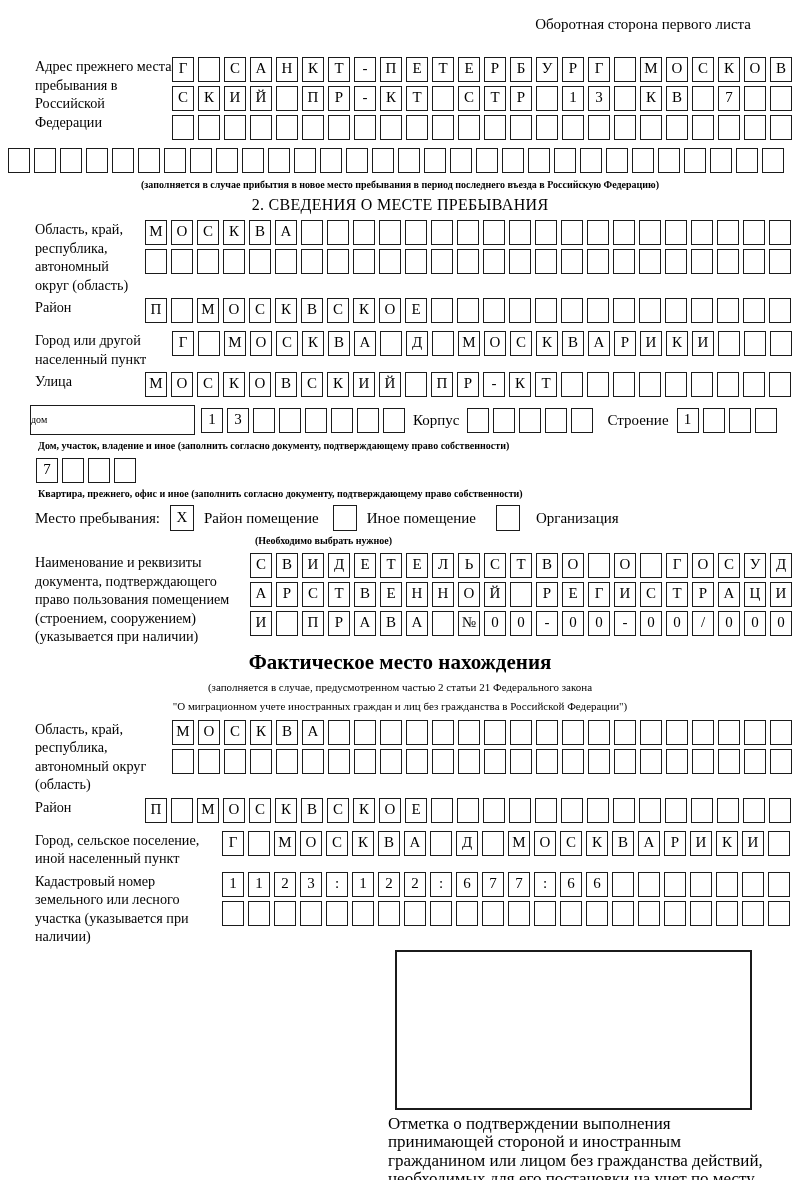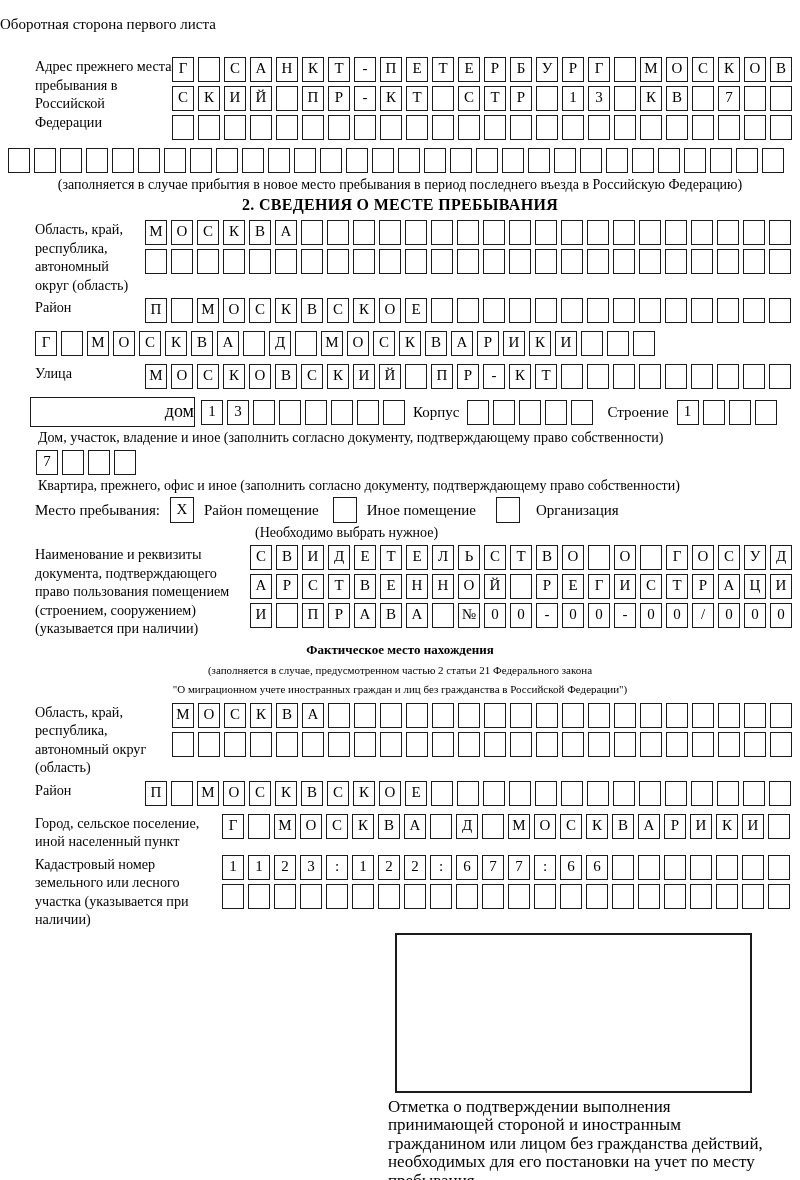--- a/index.html
+++ b/index.html
@@ -1,40 +1,40 @@
 <!DOCTYPE html>
 <html><head>
 <meta charset="utf-8">
 <style>
   html,body{margin:0;padding:0;background:#ffffff;}
   body{width:800px;font-family:"Liberation Serif","DejaVu Serif",serif;color:#000;}
   .page{position:relative;width:800px;height:1180px;overflow:hidden;background:#fff;}
 
-  .corner{padding:16px 87px 0 0;font-size:15px;}
+  .corner{padding:16px 49px 0 0;text-align:right;font-size:15px;}
 
   .field{display:flex;align-items:flex-start;margin-left:35px;margin-bottom:4px;}
   .flabel{font-size:14.2px;line-height:18.5px;flex:0 0 auto;}
   .w137{width:137px}.w110{width:110px}.w215{width:215px}.w187{width:187px}
 
   .boxcol{display:flex;flex-direction:column;}
   .boxrow{display:flex;margin-bottom:4px;}
   .cell{box-sizing:border-box;flex:0 0 auto;width:22px;height:25px;border:1.8px solid #1b1b1b;
         margin-right:4px;text-align:center;font-size:15px;line-height:21px;}
   .fullrow{margin-left:8px;margin-top:0;}
 
-  .caption{font-size:14px;line-height:16px;}
+  .caption{font-size:10px;line-height:16px;font-weight:bold;}
   .center{text-align:center;}
-  .h2title{text-align:center;font-weight:bold;font-size:16px;margin:3px 0 6px;letter-spacing:.3px;}
-  .subtitle{text-align:center;font-weight:bold;font-size:13px;margin:4px 0 3px;}
+  .h2title{text-align:center;font-weight:normal;font-size:16px;margin:3px 0 6px;letter-spacing:.3px;}
+  .subtitle{text-align:center;font-weight:bold;font-size:21px;margin:4px 0 3px;}
   .note{text-align:center;font-size:11px;line-height:19px;}
 
   .houserow{display:flex;align-items:center;margin-left:30px;margin-top:4px;margin-bottom:3px;}
   .houserow .boxrow{margin-bottom:0;}
-  .widebox{box-sizing:border-box;height:30px;border:1.8px solid #1b1b1b;text-align:right;
-           font-size:18px;line-height:27px;flex:0 0 auto;}
+  .widebox{box-sizing:border-box;height:30px;border:1.8px solid #1b1b1b;text-align:left;
+           font-size:10px;line-height:27px;flex:0 0 auto;}
   .inlabel{font-size:15px;margin:0 8px 0 4px;flex:0 0 auto;}
   .smallcap{margin-left:38px;margin-bottom:3px;}
 
   .stayrow{display:flex;align-items:center;margin-left:35px;margin-top:1px;font-size:15px;}
   .stayrow .optlabel{margin-right:4px;}
   .ckbox{box-sizing:border-box;width:24px;height:26px;border:1.8px solid #1b1b1b;
          margin:0 10px 0 10px;text-align:center;font-size:15px;line-height:23px;flex:0 0 auto;}
   .staynote{margin-left:255px;margin-top:2px;margin-bottom:4px;}
 
   .stampbox{box-sizing:border-box;width:357px;height:160px;border:2px solid #1b1b1b;
@@ -253,20 +253,21 @@
         <span class="cell"></span>
         <span class="cell"></span>
         <span class="cell"></span>
         <span class="cell"></span>
         <span class="cell"></span>
         <span class="cell"></span>
       </div>
   </div>
 
   <div class="field">
+    <div class="flabel w137">Город или другой населенный пункт</div>
     <div class="boxrow">
         <span class="cell">Г</span>
         <span class="cell"></span>
         <span class="cell">М</span>
         <span class="cell">О</span>
         <span class="cell">С</span>
         <span class="cell">К</span>
         <span class="cell">В</span>
         <span class="cell">А</span>
         <span class="cell"></span>

